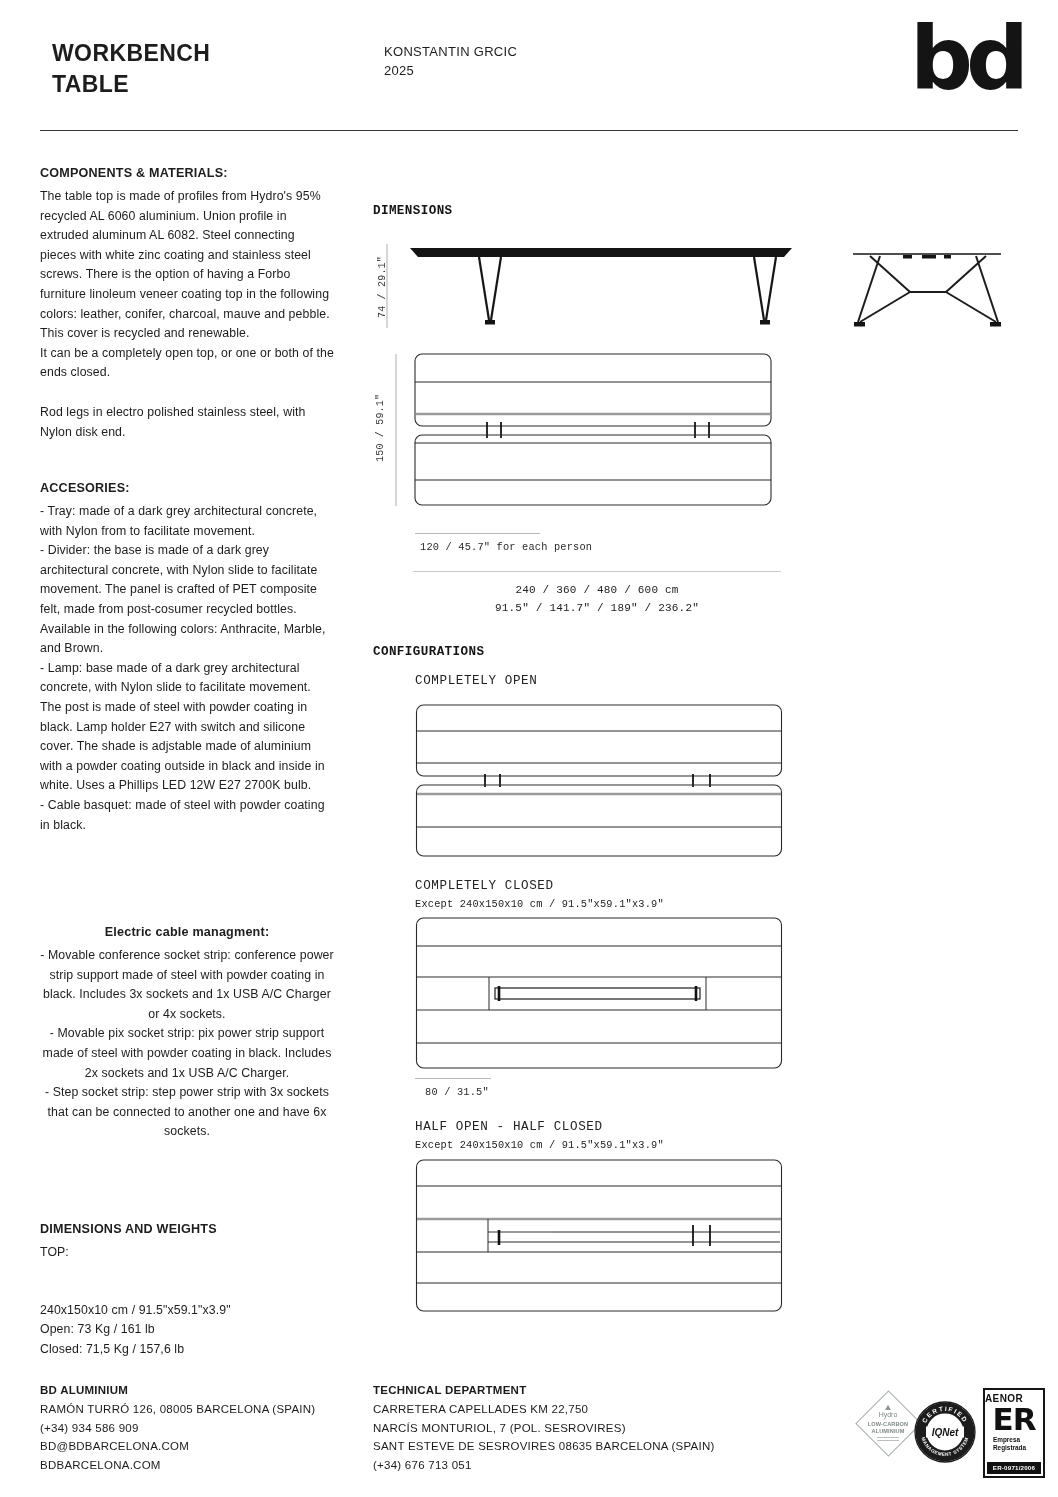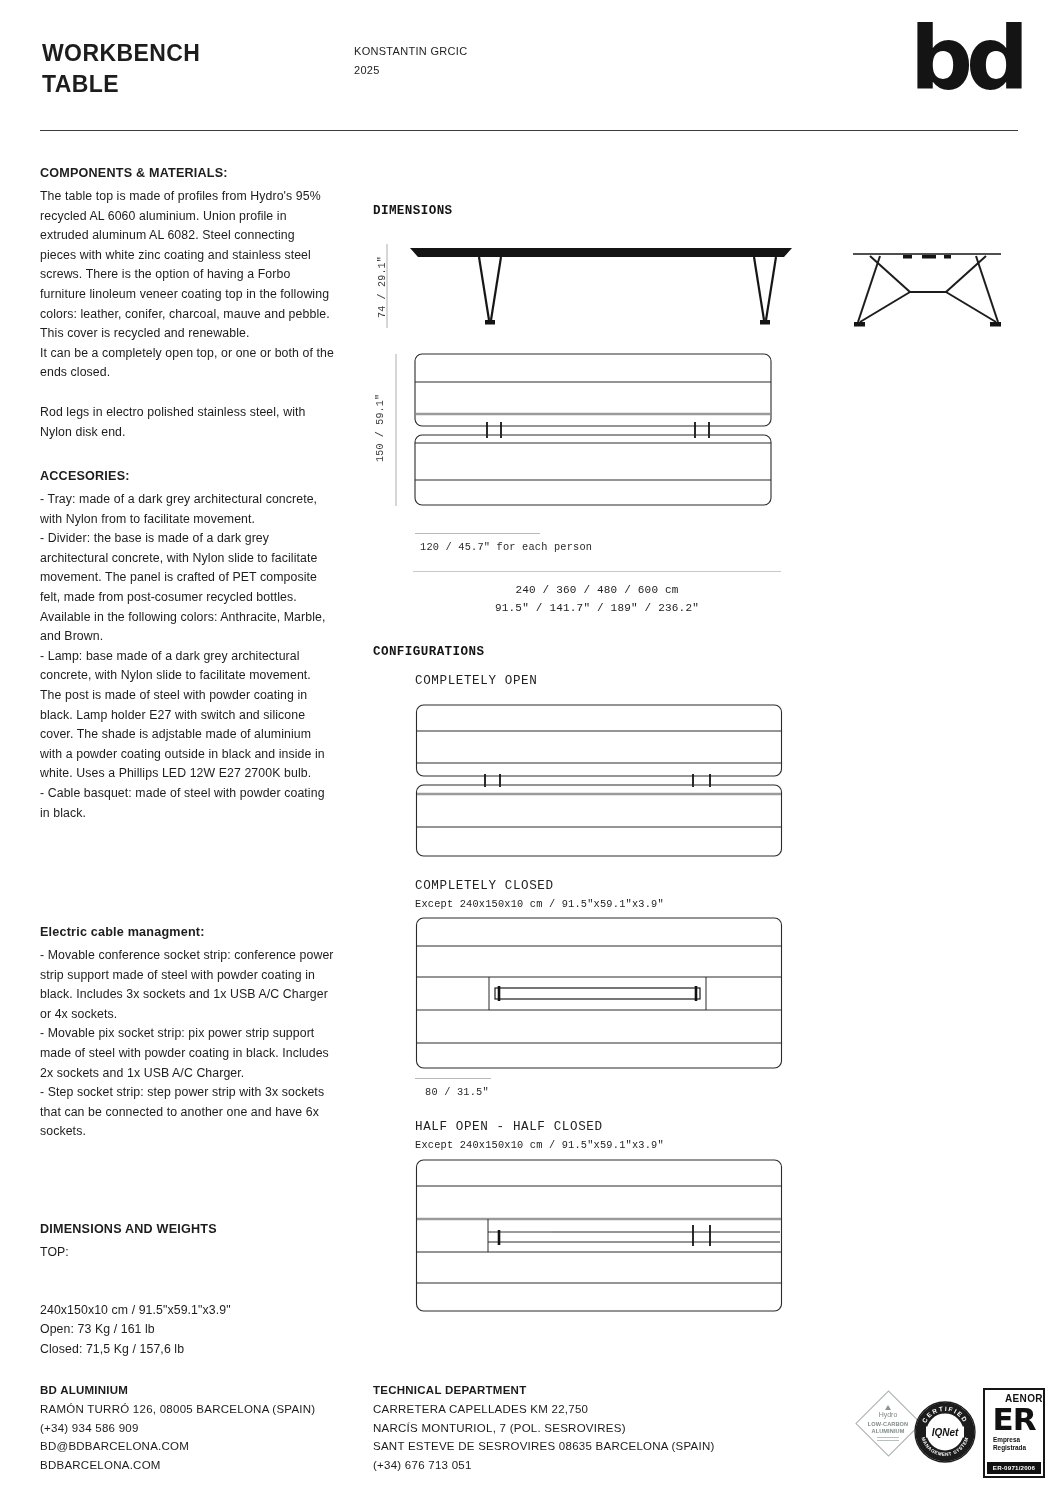--- a/index.html
+++ b/index.html
@@ -1,22 +1,22 @@
 <!DOCTYPE html>
 <html><head>
 <meta charset="utf-8">
 <style>
   html,body{margin:0;padding:0;background:#fff;}
   .page{position:relative;width:1058px;height:1497px;background:#fff;overflow:hidden;
         font-family:"Liberation Sans",sans-serif;color:#1d1d1d;}
 
   
-  .hdr-title{position:absolute;left:42px;top:38px;font-size:23px;font-weight:700;
+  .hdr-title{position:absolute;left:52px;top:38px;font-size:23px;font-weight:700;
              line-height:31px;letter-spacing:.4px;}
-  .hdr-designer{position:absolute;left:354px;top:42px;font-size:11px;line-height:19px;letter-spacing:.3px;}
+  .hdr-designer{position:absolute;left:384px;top:42px;font-size:13px;line-height:19px;letter-spacing:.3px;}
   .hdr-logo{position:absolute;right:36px;top:14px;font-family:"DejaVu Sans",sans-serif;
             font-weight:700;font-size:88px;line-height:1;letter-spacing:-7px;color:#141414;}
   .hdr-rule{position:absolute;left:40px;right:40px;top:130px;border-top:1px solid #3c3c3c;height:0;}
 
   
   .lsec{position:absolute;left:40px;width:294px;font-size:12.3px;line-height:19.6px;letter-spacing:.1px;}
   .lsec h3{margin:0 0 4px 0;font-size:12.6px;line-height:20px;font-weight:700;letter-spacing:.2px;}
   .lsec p{margin:0;}
   .sp20{height:20px;} .sp38{height:38px;}
 
@@ -42,21 +42,21 @@
   .hydro-square{position:absolute;left:14px;top:9px;width:45px;height:45px;border:1px solid #a9b1af;transform:rotate(45deg);}
   .hydro-text{position:absolute;left:0;top:0;width:74px;height:82px;text-align:center;color:#7e8a88;}
   .hydro-mark{width:0;height:0;border-left:3px solid transparent;border-right:3px solid transparent;
               border-bottom:5px solid #8a9492;margin:14px auto 1px auto;}
   .hydro-brand{font-size:7px;line-height:8px;}
   .hydro-label{font-size:5.6px;font-weight:700;line-height:6.5px;width:44px;margin:2px auto 0 auto;letter-spacing:.1px;}
   .fp-line{display:block;width:22px;height:1px;background:#b8bfbd;margin:2.5px auto 0 auto;}
 
   .aenor{position:absolute;left:983px;top:1388px;width:62px;height:90px;border:2px solid #151515;
          box-sizing:border-box;background:#fff;}
-  .aenor-brand{font-size:10px;font-weight:700;text-align:right;margin-top:3px;letter-spacing:.4px;color:#111;}
+  .aenor-brand{font-size:10px;font-weight:700;text-align:left;margin-top:3px;letter-spacing:.4px;color:#111;}
   .aenor-er{font-family:"DejaVu Sans",sans-serif;font-weight:700;font-size:31px;line-height:30px;
             text-align:center;letter-spacing:-1px;color:#111;}
   .aenor-sub{font-size:6.4px;font-weight:700;line-height:7.6px;color:#111;padding-left:8px;margin-top:2px;}
   .aenor-code{position:absolute;left:2px;right:2px;bottom:2px;height:12px;background:#111;color:#fff;
               font-size:6.2px;font-weight:700;text-align:center;line-height:12px;letter-spacing:.2px;}
 </style>
 </head>
 <body>
 
 <div class="page">
@@ -73,29 +73,29 @@
   <div class="hdr-rule"></div>
 
   <div class="lsec" style="top:163px;">
     <h3>COMPONENTS &amp; MATERIALS:</h3>
     <p>The table top is made of profiles from Hydro's 95% recycled AL 6060 aluminium. Union profile in extruded aluminum AL 6082. Steel connecting pieces with white zinc coating and stainless steel screws. There is the option of having a Forbo furniture linoleum veneer coating top in the following colors: leather, conifer, charcoal, mauve and pebble. This cover is recycled and renewable.</p>
     <p>It can be a completely open top, or one or both of the ends closed.</p>
     <div class="sp20"></div>
     <p>Rod legs in electro polished stainless steel, with Nylon disk end.</p>
   </div>
 
-  <div class="lsec" style="top:466px;">
+  <div class="lsec" style="top:478px;">
     <h3>ACCESORIES:</h3>
     <p>- Tray: made of a dark grey architectural concrete, with Nylon from to facilitate movement.</p>
     <p>- Divider: the base is made of a dark grey architectural concrete, with Nylon slide to facilitate movement. The panel is crafted of PET composite felt, made from post-cosumer recycled bottles. Available in the following colors: Anthracite, Marble, and Brown.</p>
     <p>- Lamp: base made of a dark grey architectural concrete, with Nylon slide to facilitate movement. The post is made of steel with powder coating in black. Lamp holder E27 with switch and silicone cover. The shade is adjstable made of aluminium with a powder coating outside in black and inside in white. Uses a Phillips LED 12W E27 2700K bulb.</p>
     <p>- Cable basquet: made of steel with powder coating in black.</p>
   </div>
 
-  <div class="lsec" style="top:922px;">
+  <div class="lsec" style="top:922px;text-align:center;">
     <h3>Electric cable managment:</h3>
     <p>- Movable conference socket strip: conference power strip support made of steel with powder coating in black. Includes 3x sockets and 1x USB A/C Charger or 4x sockets.</p>
     <p>- Movable pix socket strip: pix power strip support made of steel with powder coating in black. Includes 2x sockets and 1x USB A/C Charger.</p>
     <p>- Step socket strip: step power strip with 3x sockets that can be connected to another one and have 6x sockets.</p>
   </div>
 
   <div class="lsec" style="top:1219px;">
     <h3>DIMENSIONS AND WEIGHTS</h3>
     <p>TOP:</p>
     <div class="sp38"></div>

